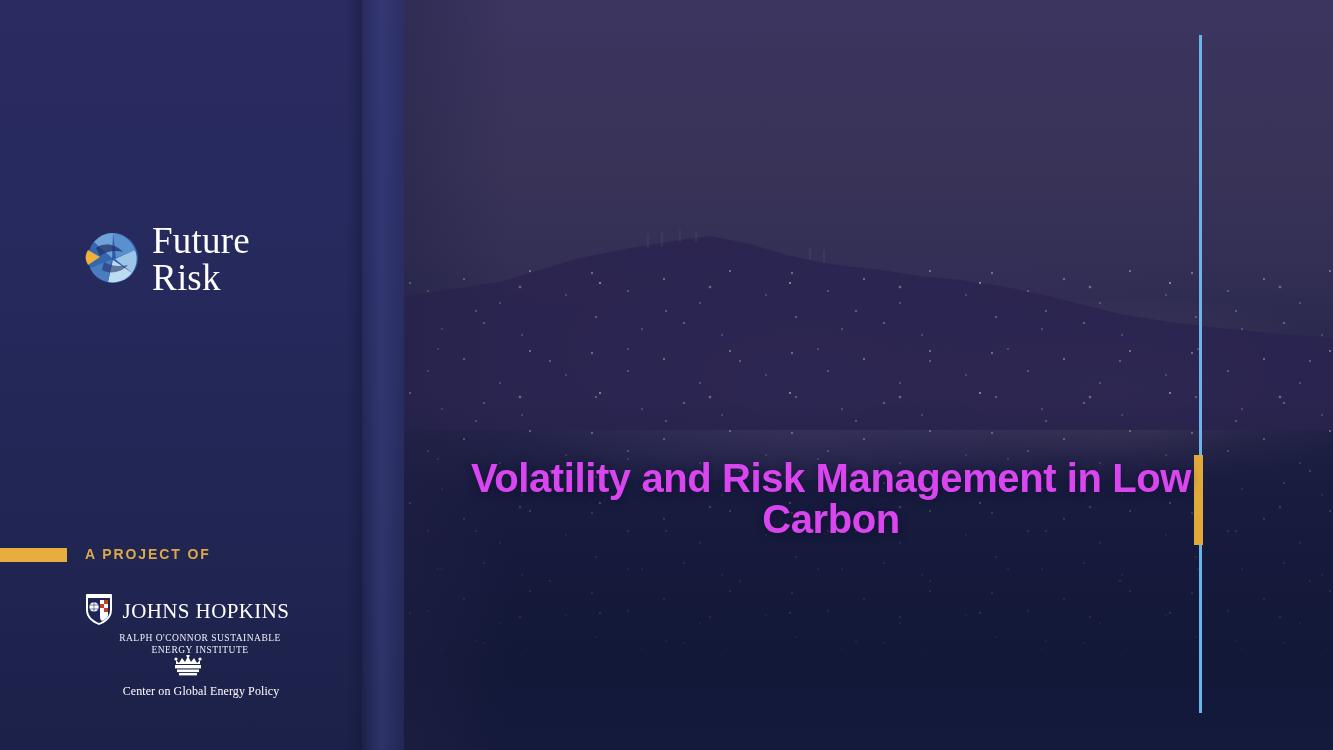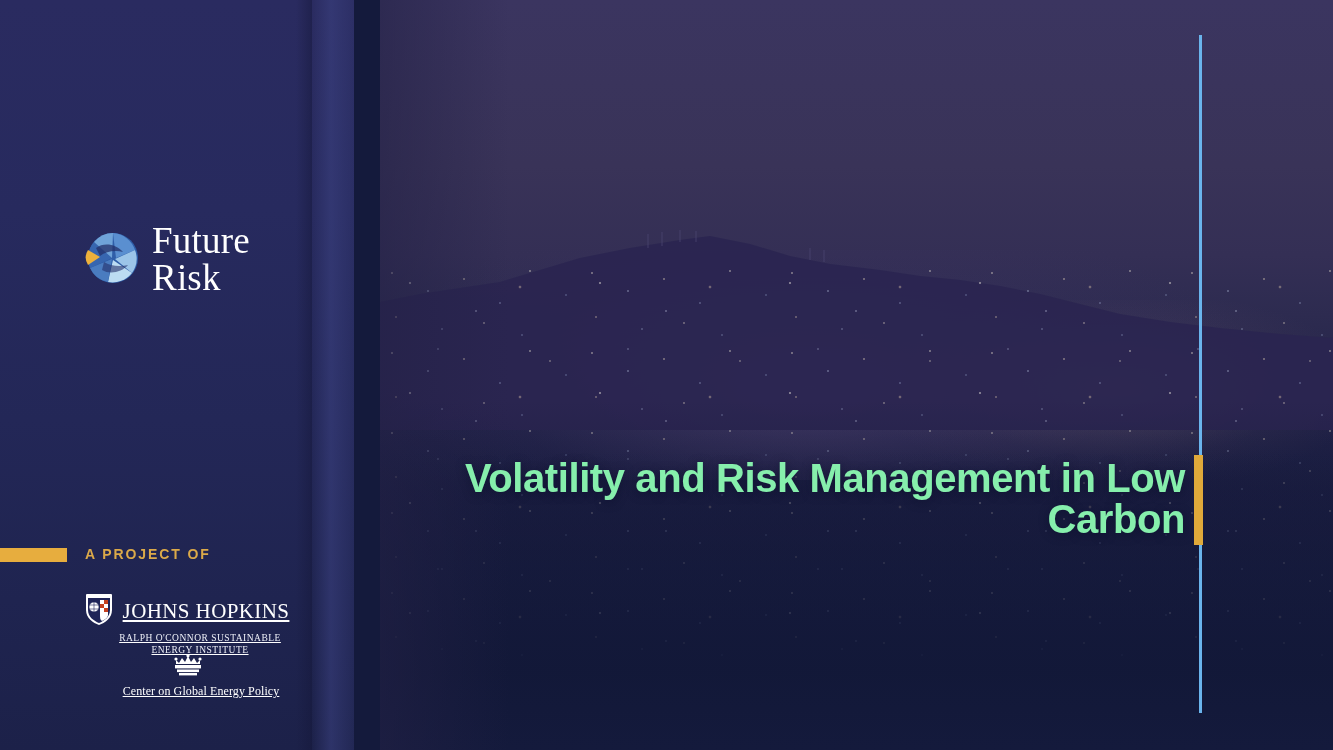--- a/index.html
+++ b/index.html
@@ -121,38 +121,38 @@
     left: 1194px;
     top: 455px;
     width: 9px;
     height: 90px;
     background: #e0a93a;
   }
 
   
   .slide-title {
     position: absolute;
-    right: 148px;
+    right: 132px;
     top: 458px;
     width: 740px;
-    text-align: right;
-    color: #86efac;
+    text-align: center;
+    color: #d946ef;
     font-family: "Liberation Sans", sans-serif;
     font-weight: bold;
     font-size: 40px;
     line-height: 41px;
     letter-spacing: -0.4px;
     text-shadow: 0 2px 10px rgba(10,12,40,0.55);
   }
 
   
   .sidebar {
     position: absolute;
     left: 0; top: 0;
-    width: 354px;
+    width: 404px;
     height: 750px;
     background: linear-gradient(180deg, #2a2b60 0%, #272a5e 28%, #232757 56%, #1f2450 80%, #1c2149 100%);
     overflow: hidden;
   }
   .sidebar .edge-light {
     position: absolute;
     right: 0; top: 0;
     width: 42px; height: 100%;
     background: linear-gradient(90deg, rgba(58,62,122,0) 0%, rgba(60,66,130,0.55) 45%, rgba(52,58,118,0.25) 100%);
   }
@@ -202,21 +202,20 @@
     font-weight: bold;
     letter-spacing: 1.9px;
   }
 
   
   .partner {
     position: absolute;
     left: 0;
     width: 380px;
     color: #ffffff;
-    text-decoration: underline;
   }
   .partner-jhu { top: 592px; }
   .partner-cgep { top: 655px; }
 
   .jhu-row {
     display: flex;
     align-items: center;
     justify-content: center;
     gap: 8px;
     margin-left: -8px;

